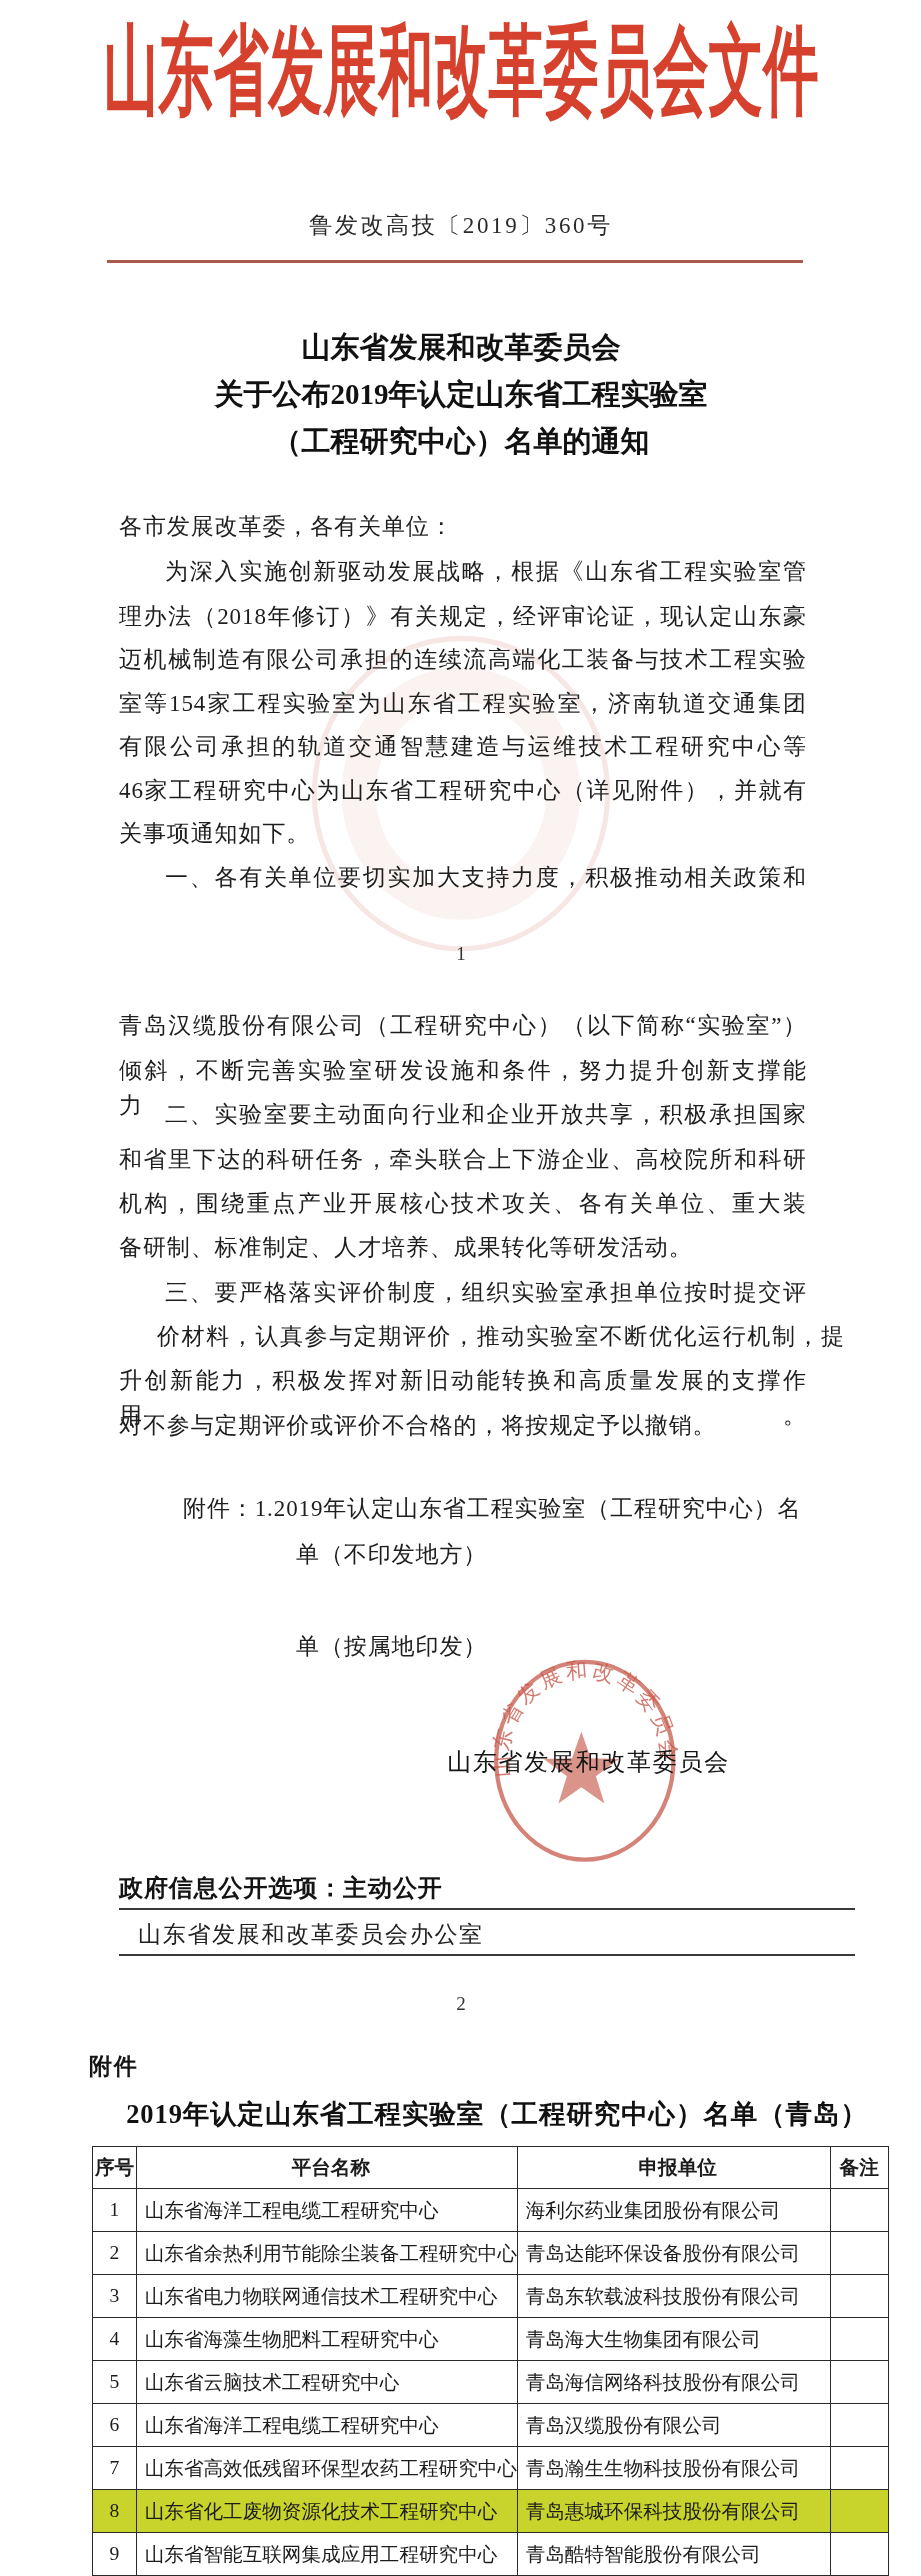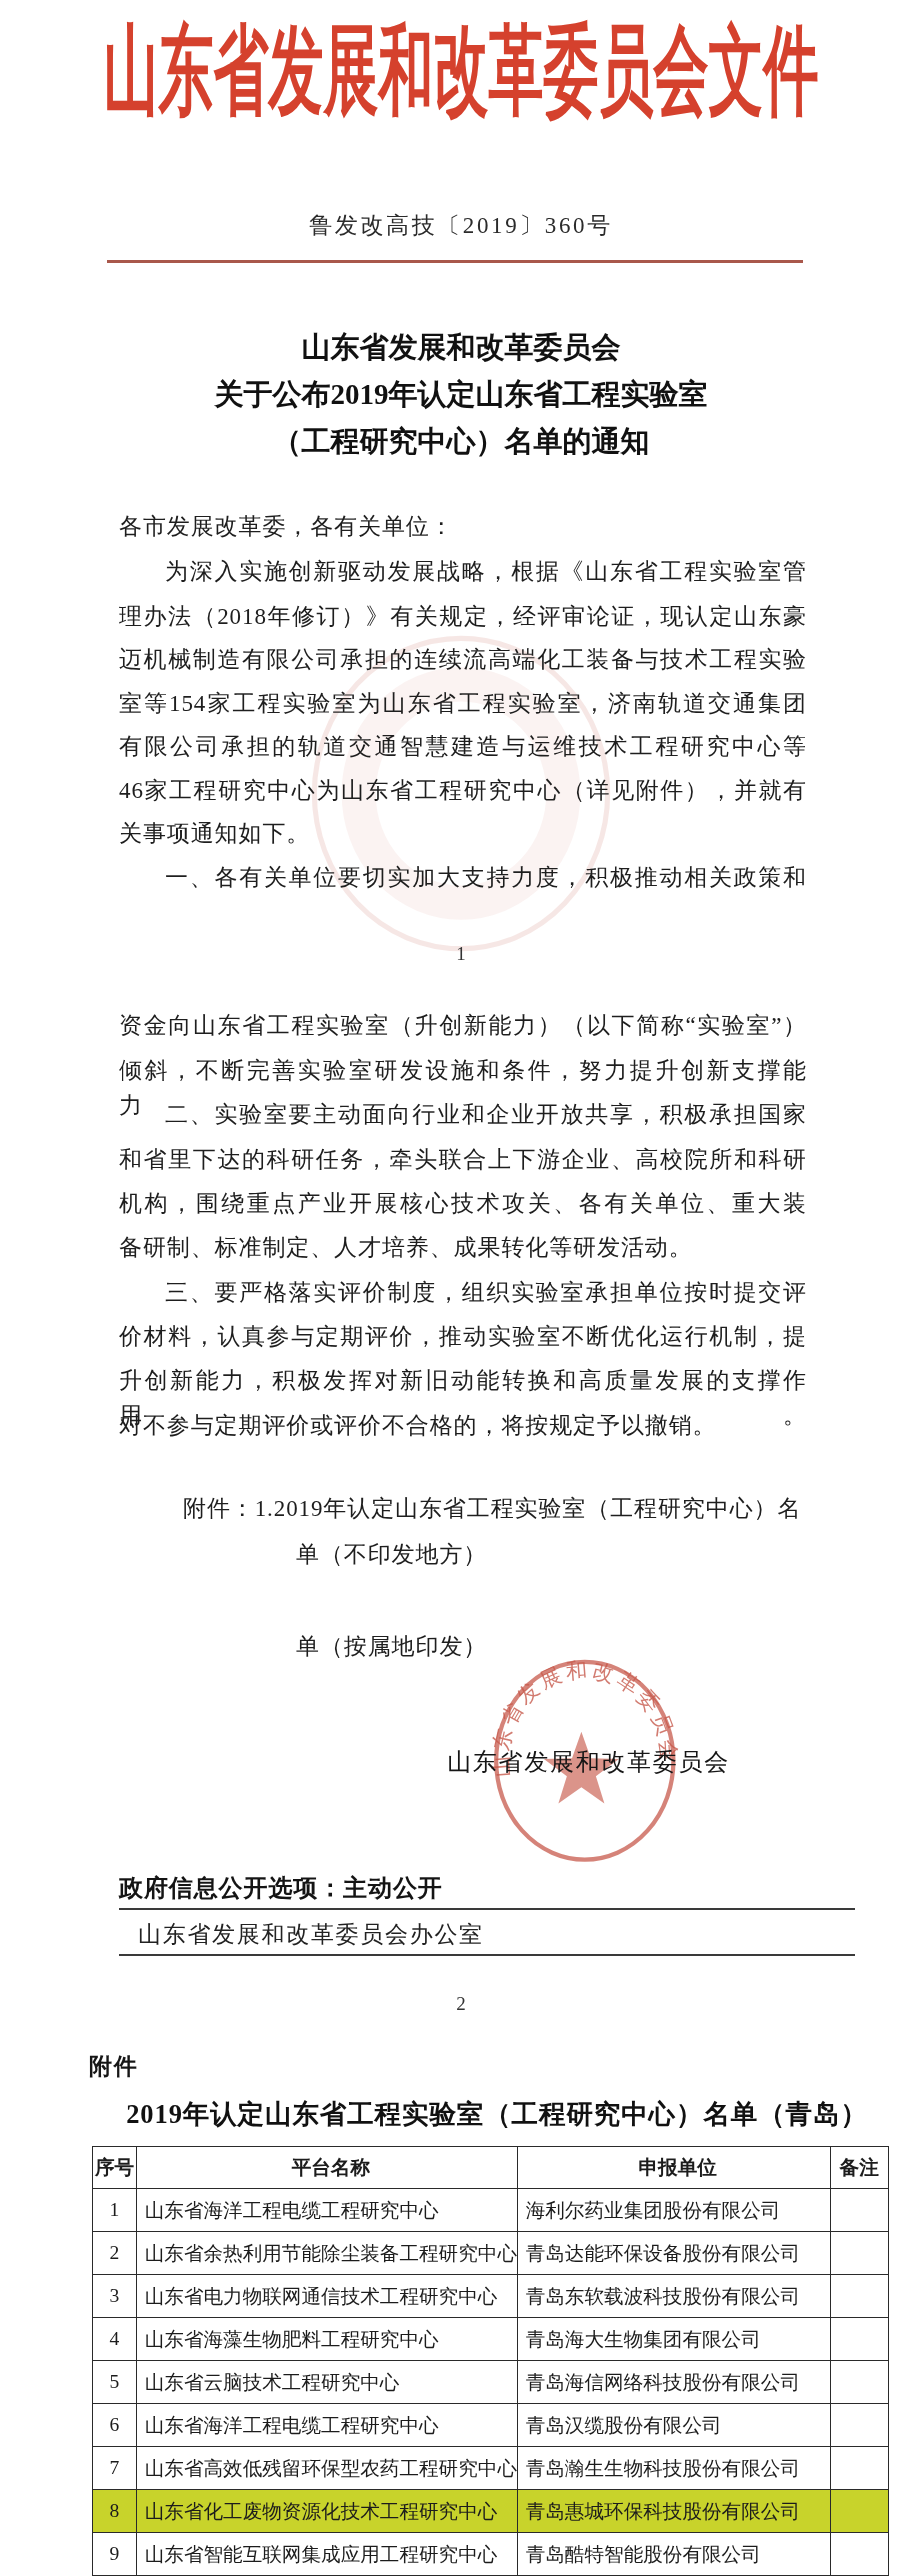--- a/index.html
+++ b/index.html
@@ -69,28 +69,28 @@
   <div class="line j ind" style="top:555px;">为深入实施创新驱动发展战略，根据《山东省工程实验室管</div>
   <div class="line j" style="top:600px;">理办法（2018年修订）》有关规定，经评审论证，现认定山东豪</div>
   <div class="line j" style="top:643px;">迈机械制造有限公司承担的连续流高端化工装备与技术工程实验</div>
   <div class="line j" style="top:687px;">室等154家工程实验室为山东省工程实验室，济南轨道交通集团</div>
   <div class="line j" style="top:730px;">有限公司承担的轨道交通智慧建造与运维技术工程研究中心等</div>
   <div class="line j" style="top:774px;">46家工程研究中心为山东省工程研究中心（详见附件），并就有</div>
   <div class="line" style="top:817px;">关事项通知如下。</div>
   <div class="line j ind" style="top:861px;">一、各有关单位要切实加大支持力度，积极推动相关政策和</div>
   <div class="abs pagenum" style="top:943px;">1</div>
 
-  <div class="line j" style="top:1009px;">资金向山东省工程实验室（升创新能力）（以下简称“实验室”）</div>
+  <div class="line j" style="top:1009px;">青岛汉缆股份有限公司（工程研究中心）（以下简称“实验室”）</div>
   <div class="line j" style="top:1054px;">倾斜，不断完善实验室研发设施和条件，努力提升创新支撑能力。</div>
   <div class="line j ind" style="top:1098px;">二、实验室要主动面向行业和企业开放共享，积极承担国家</div>
   <div class="line j" style="top:1143px;">和省里下达的科研任务，牵头联合上下游企业、高校院所和科研</div>
   <div class="line j" style="top:1187px;">机构，围绕重点产业开展核心技术攻关、各有关单位、重大装</div>
   <div class="line j ind" style="top:1276px;">三、要严格落实评价制度，组织实验室承担单位按时提交评</div>
   <div class="line" style="top:1231px;">备研制、标准制定、人才培养、成果转化等研发活动。</div>
-  <div class="line j" style="top:1320px;">价材料，认真参与定期评价，推动实验室不断优化运行机制，提</div>
+  <div class="line j" style="top:1320px;margin-left:38px;">价材料，认真参与定期评价，推动实验室不断优化运行机制，提</div>
   <div class="line j" style="top:1364px;">升创新能力，积极发挥对新旧动能转换和高质量发展的支撑作用。</div>
   <div class="line" style="top:1409px;">对不参与定期评价或评价不合格的，将按规定予以撤销。</div>
 
   <div class="att" style="top:1493px;left:183px;">
     <span>附件：</span><span>1.2019年认定山东省工程实验室（工程研究中心）名</span>
   </div>
   <div class="att" style="top:1539px;left:296px;">单（不印发地方）</div>
   <div class="att" style="top:1631px;left:296px;">单（按属地印发）</div>
 
   <svg style="left:474px;top:1648px;" width="225" height="229" viewBox="0 0 264 268">

